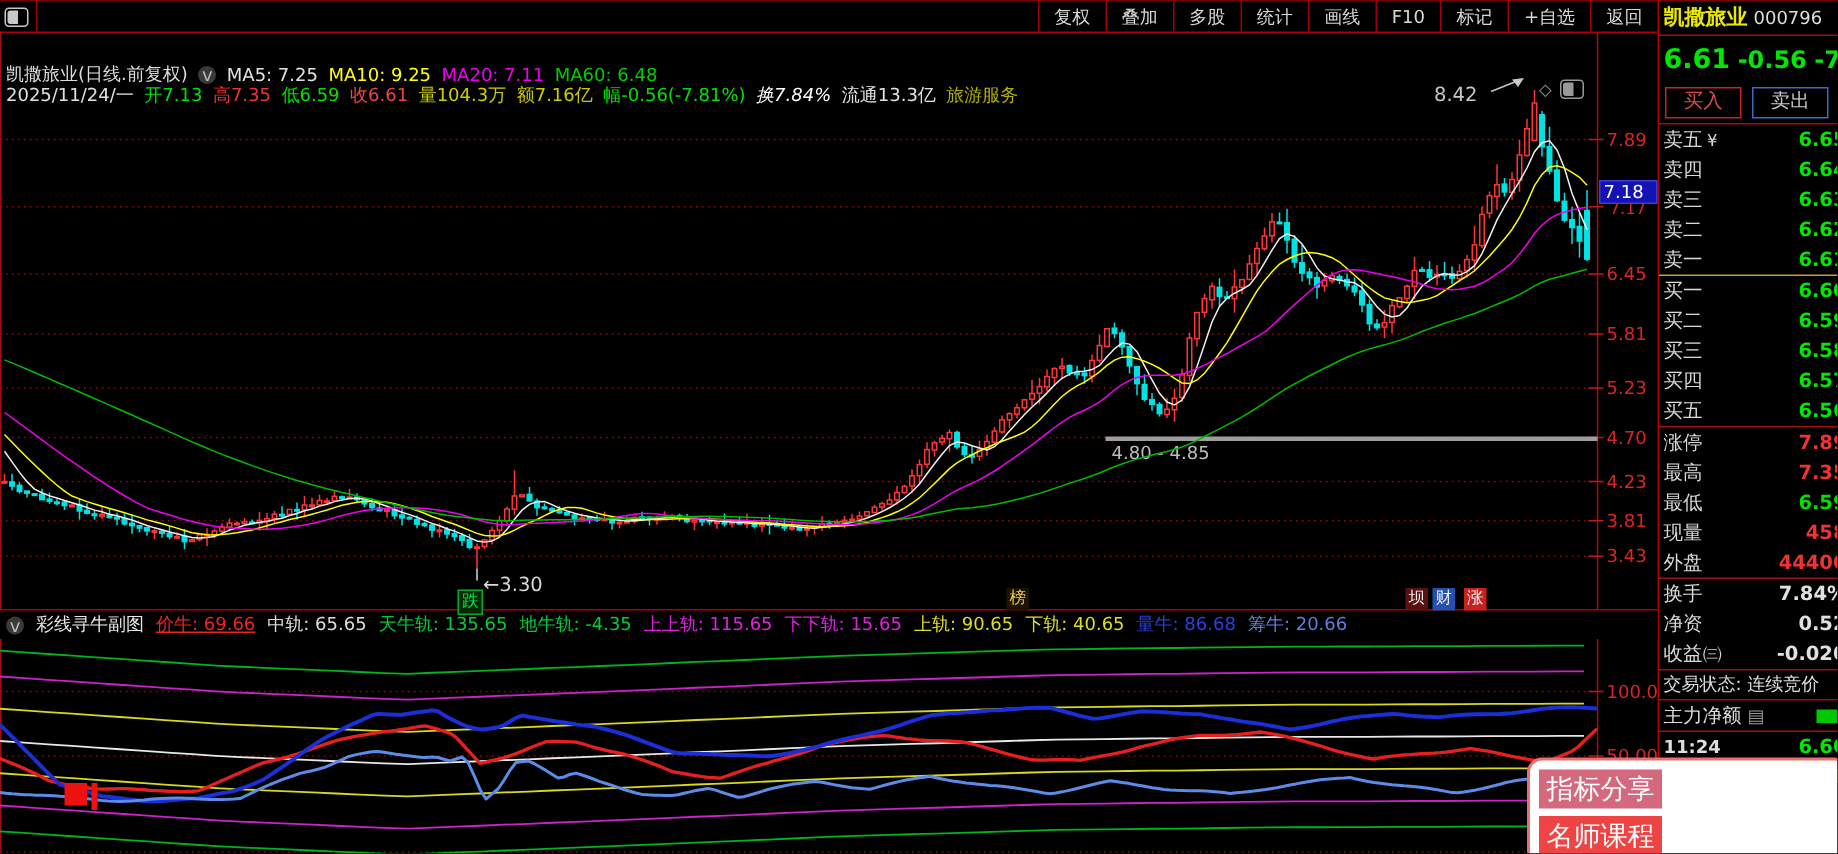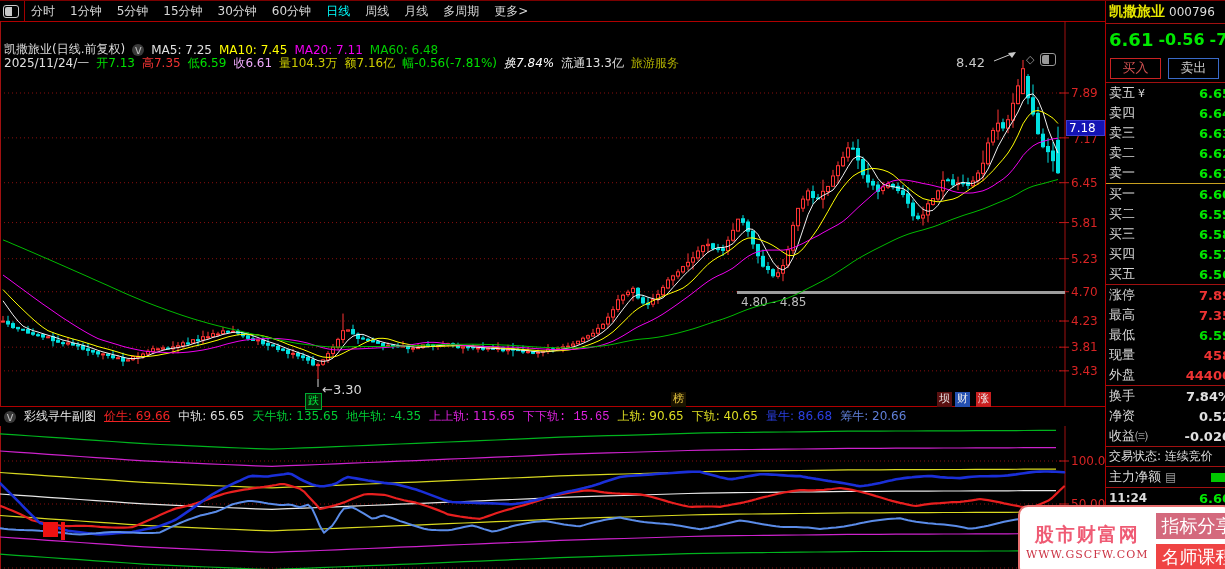--- a/index.html
+++ b/index.html
@@ -77,49 +77,47 @@
 </head>
 <body>
 
 <div id="app">
 
   <div id="toolbar">
     <div class="win-icon">
         <i></i>
       </div>
     <div class="tsep"></div>
-    <div id="tabs">
-        <div class="tab">分时</div>
-        <div class="tab">1分钟</div>
-        <div class="tab">5分钟</div>
-        <div class="tab">15分钟</div>
-        <div class="tab">30分钟</div>
-        <div class="tab">60分钟</div>
-        <div class="tab active">日线</div>
-        <div class="tab">周线</div>
-        <div class="tab">月线</div>
-        <div class="tab">多周期</div>
-        <div class="tab">更多&gt;</div>
+    <div id="tbtns">
+        <div class="tbtn">复权</div>
+        <div class="tbtn">叠加</div>
+        <div class="tbtn">多股</div>
+        <div class="tbtn">统计</div>
+        <div class="tbtn">画线</div>
+        <div class="tbtn">F10</div>
+        <div class="tbtn">标记</div>
+        <div class="tbtn">+自选</div>
+        <div class="tbtn">返回</div>
       </div>
   </div>
 
   <div id="ma-row" class="hdr-row">
     <span style="color:#ddd">凯撒旅业(日线.前复权)</span>
     <span class="circle-ico">v</span>
   <span style="color: rgb(224, 224, 224);">MA5: 7.25</span>
-      <span style="color: rgb(255, 255, 0);">MA10: 7.45</span>
+      <span style="color: rgb(255, 255, 0);">MA10: 9.25</span>
       <span style="color: rgb(238, 0, 238);">MA20: 7.11</span>
       <span style="color: rgb(0, 204, 0);">MA60: 6.48</span>
     </div>
   <div id="info-row" class="hdr-row">
       <span style="color: rgb(224, 224, 224);">2025/11/24/一</span>
       <span style="color: rgb(0, 224, 0);">开7.13</span>
       <span style="color: rgb(238, 51, 51);">高7.35</span>
       <span style="color: rgb(0, 224, 0);">低6.59</span>
-      <span style="color: #f0abfc;">收6.61</span>
+      <span style="color: #ef4444;">收6.61</span>
       <span style="color: rgb(204, 204, 0);">量104.3万</span>
       <span style="color: rgb(204, 204, 0);">额7.16亿</span>
       <span style="color: rgb(0, 224, 0);">幅-0.56(-7.81%)</span>
       <span style="color: #ffffff; font-style: italic;">换7.84%</span>
       <span style="color: rgb(224, 224, 224);">流通13.3亿</span>
       <span style="color: rgb(176, 176, 0);">旅游服务</span>
     </div>
 
   <svg id="main-svg" style="top:20px" width="1105" height="385" viewBox="0 20 1105 385">
       <line x1="0" y1="92" x2="1065" y2="92" stroke="#8a0f0f" stroke-width="1" stroke-dasharray="1,3"></line>
@@ -598,21 +596,21 @@
   <div id="price-tag">7.18</div>
 
   <div id="ind-header">
     <span class="circle-ico">v</span>
     <span style="color:#e8e8e8">彩线寻牛副图</span>
   <span style="color: rgb(238, 34, 34); text-decoration: underline;">价牛: 69.66</span>
       <span style="color: rgb(221, 221, 221);">中轨: 65.65</span>
       <span style="color: rgb(0, 204, 51);">天牛轨: 135.65</span>
       <span style="color: rgb(0, 204, 51);">地牛轨: -4.35</span>
       <span style="color: rgb(221, 34, 221);">上上轨: 115.65</span>
-      <span style="color: rgb(221, 34, 221); font-family: Liberation Mono, monospace;">下下轨: 15.65</span>
+      <span style="color: rgb(221, 34, 221);">下下轨: 15.65</span>
       <span style="color: rgb(221, 221, 34);">上轨: 90.65</span>
       <span style="color: rgb(221, 221, 34);">下轨: 40.65</span>
       <span style="color: rgb(42, 63, 224);">量牛: 86.68</span>
       <span style="color: rgb(95, 127, 216);">筹牛: 20.66</span>
     </div>
 
   <svg id="ind-svg" style="top:425px" width="1105" height="144" viewBox="0 425 1105 144">
       <line x1="0" y1="460" x2="1065" y2="460" stroke="#8a0f0f" stroke-width="1" stroke-dasharray="1,3"></line>
       <line x1="0" y1="503" x2="1065" y2="503" stroke="#8a0f0f" stroke-width="1" stroke-dasharray="1,3"></line>
       <line x1="0" y1="567" x2="1065" y2="567" stroke="#8a0f0f" stroke-width="1" stroke-dasharray="1,3"></line>
@@ -759,23 +757,19 @@
 
   <div id="badges">
       <div class="badge" style="left: 305px; top: 392px; color: rgb(0, 238, 68); background: rgb(6, 39, 6); border: 1px solid rgb(0, 170, 51);">跌</div>
       <div class="badge" style="left: 671px; top: 391px; color: rgb(232, 200, 64); background: rgb(28, 20, 0);">榜</div>
       <div class="badge" style="left: 937px; top: 391px; color: rgb(238, 238, 238); background: rgb(90, 16, 16);">坝</div>
       <div class="badge" style="left: 955px; top: 391px; color: rgb(238, 238, 238); background: rgb(36, 80, 176);">财</div>
       <div class="badge" style="left: 976px; top: 391px; color: rgb(238, 238, 238); background: rgb(200, 31, 31);">涨</div>
     </div>
 
   <div id="watermark">
-    <div id="wm-left">
-      <div id="wm-title">股市财富网</div>
-      <div id="wm-url">WWW.GSCFW.COM</div>
-    </div>
     <div id="wm-badges">
         <div class="wm-badge b0">指标分享</div>
         <div class="wm-badge b1">名师课程</div>
       </div>
   </div>
 
 </div>
 
 </body></html>

